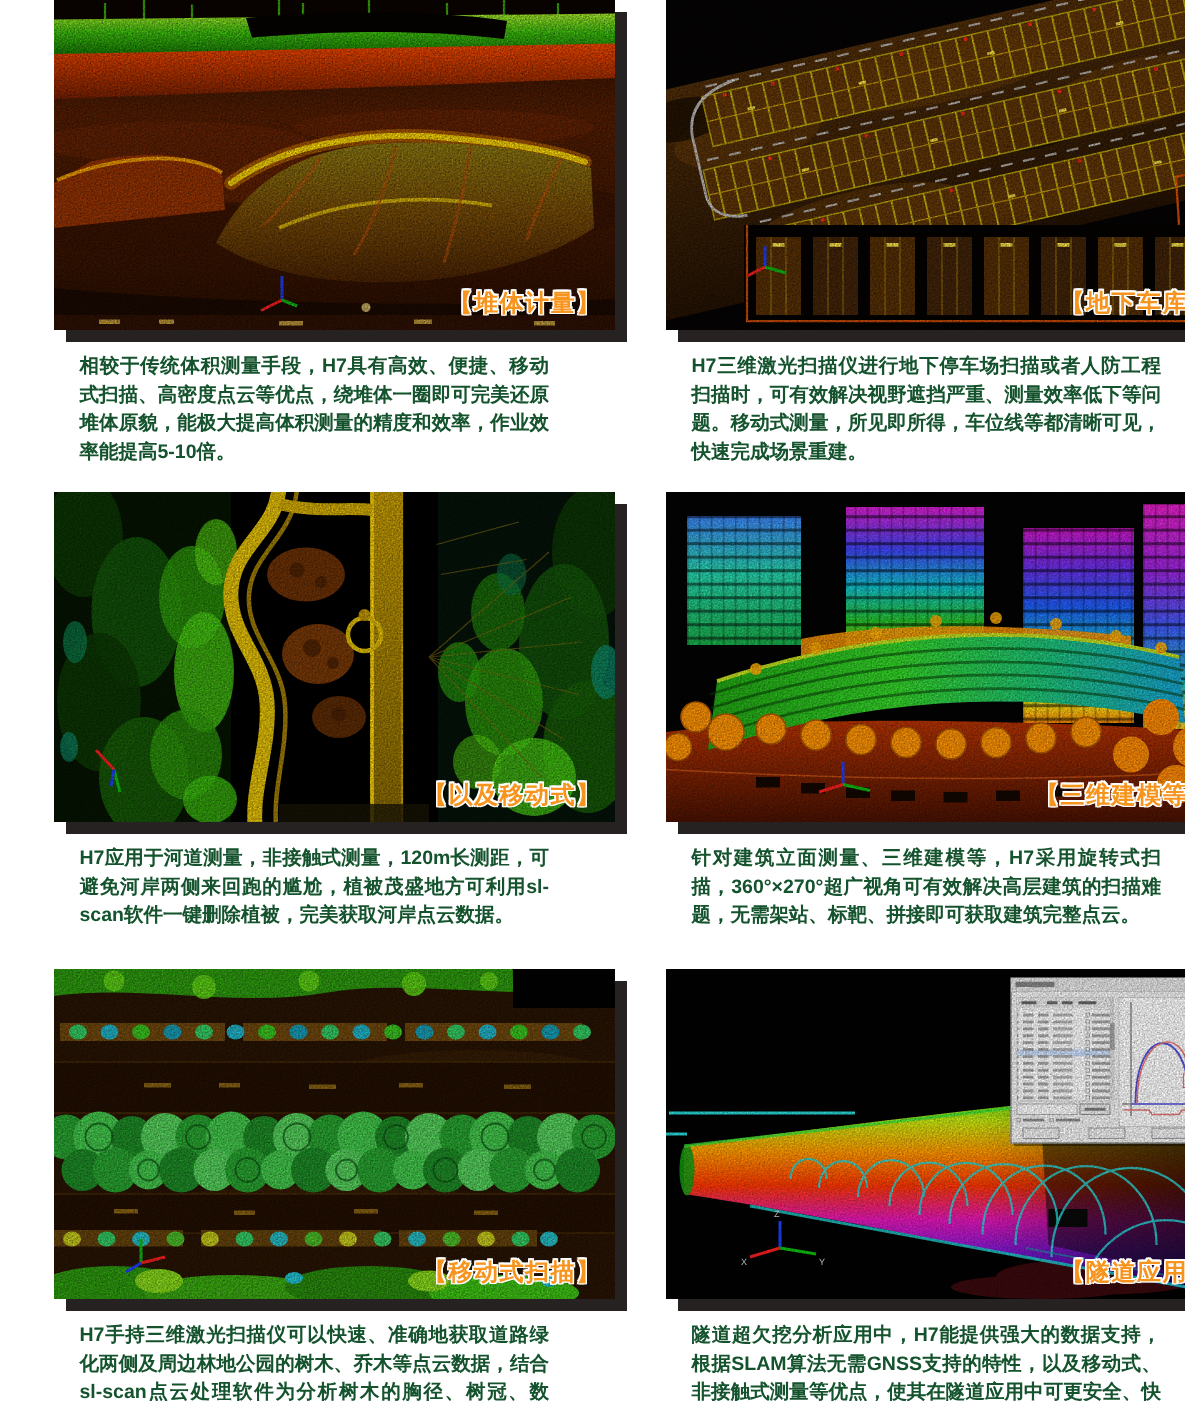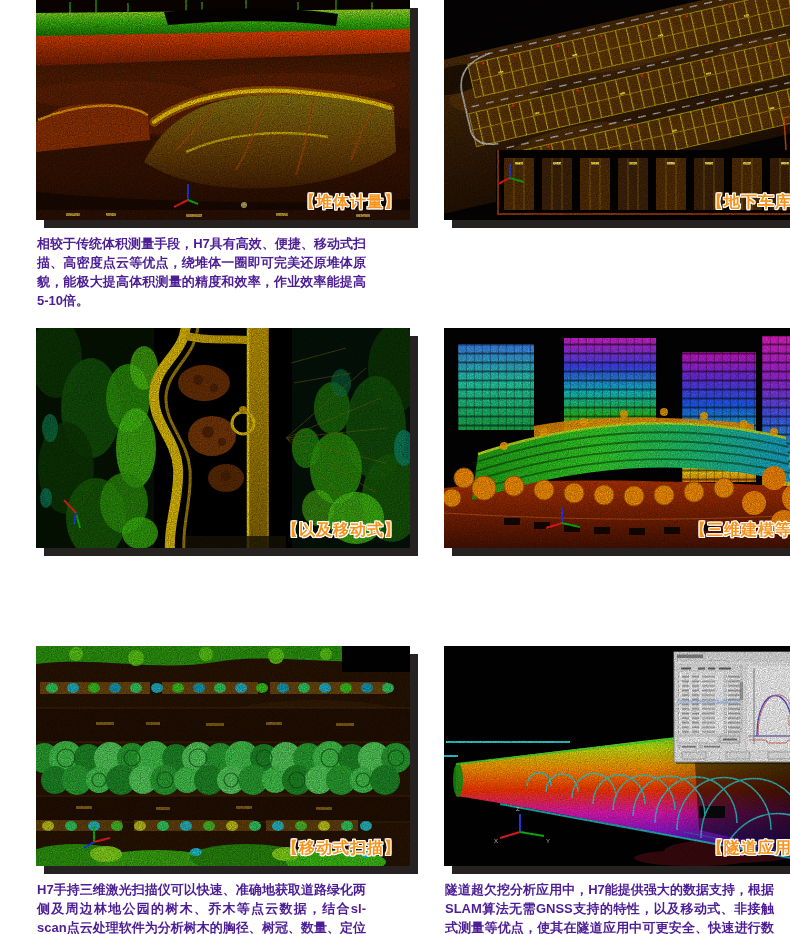--- a/index.html
+++ b/index.html
@@ -20,22 +20,22 @@
   }
   .img-wrap svg{display:block;}
   .img-label{
     position:absolute;right:9px;bottom:7px;
     color:#f7941e;font-size:16px;font-weight:700;letter-spacing:1px;
     text-shadow:-1px -1px 0 #fff,1px -1px 0 #fff,-1px 1px 0 #fff,1px 1px 0 #fff,
                 0 -1px 0 #fff,0 1px 0 #fff,-1px 0 0 #fff,1px 0 0 #fff;
     white-space:nowrap;
   }
   .caption{
-    margin:14px 8px 0 1px;
-    font-size:13px;line-height:19px;font-weight:700;color:#4c1d95;
+    margin:14px 8px 0 17px;
+    font-size:13px;line-height:19px;font-weight:700;color:#14532d;
     text-align:justify;
   }
 </style>
 </head>
 <body>
 
 <div class="grid">
 
   <div class="panel">
     <div class="img-wrap">
@@ -253,20 +253,21 @@
         </g>
         <g stroke-width="2">
           <line x1="66" y1="178" x2="66" y2="164" stroke="#2040ff"></line>
           <line x1="66" y1="178" x2="54" y2="184" stroke="#ff2020"></line>
           <line x1="66" y1="178" x2="80" y2="182" stroke="#10c010"></line>
         </g>
         <rect width="374" height="220" filter="url(#n2)" opacity="0.5"></rect>
       </svg>
       <div class="img-label">【地下车库】</div>
     </div>
+    <p class="caption">H7三维激光扫描仪进行地下停车场扫描或者人防工程扫描时，可有效解决视野遮挡严重、测量效率低下等问题。移动式测量，所见即所得，车位线等都清晰可见，快速完成场景重建。</p>
   </div>
 
   <div class="panel">
     <div class="img-wrap">
       <svg width="374" height="220" viewBox="0 0 374 220">
         <defs>
           <linearGradient id="p3w" x1="0" y1="0" x2="0" y2="1">
             <stop offset="0" stop-color="#caa004"></stop>
               <stop offset="1" stop-color="#8a6a03"></stop>
           </linearGradient>
@@ -336,20 +337,21 @@
         <rect x="150" y="208" width="100" height="12" fill="#1c1606" opacity="0.8"></rect>
         <g stroke-width="2">
           <line x1="40" y1="185" x2="28" y2="172" stroke="#ff2020"></line>
           <line x1="40" y1="185" x2="44" y2="200" stroke="#10c010"></line>
           <line x1="40" y1="185" x2="38" y2="196" stroke="#2040ff"></line>
         </g>
         <rect width="374" height="220" filter="url(#n3)" opacity="0.45"></rect>
       </svg>
       <div class="img-label">【以及移动式】</div>
     </div>
+    <p class="caption">H7应用于河道测量，非接触式测量，120m长测距，可避免河岸两侧来回跑的尴尬，植被茂盛地方可利用sl-scan软件一键删除植被，完美获取河岸点云数据。</p>
   </div>
 
   <div class="panel">
     <div class="img-wrap">
       <svg width="374" height="220" viewBox="0 0 374 220">
         <defs>
           <linearGradient id="p4t1" x1="0" y1="1" x2="0" y2="0">
             <stop offset="0" stop-color="#19b24a"></stop>
               <stop offset="0.55" stop-color="#27d8b0"></stop>
               <stop offset="1" stop-color="#3f8aff"></stop>
@@ -457,20 +459,21 @@
         <path d="M0,185 C120,192 240,194 374,186" stroke="#ff7a20" stroke-width="1" fill="none" opacity="0.5"></path>
         <g stroke-width="2">
           <line x1="118" y1="195" x2="118" y2="180" stroke="#2040ff"></line>
           <line x1="118" y1="195" x2="102" y2="200" stroke="#ff2020"></line>
           <line x1="118" y1="195" x2="136" y2="199" stroke="#10c010"></line>
         </g>
         <rect width="374" height="220" filter="url(#n4)" opacity="0.4"></rect>
       </svg>
       <div class="img-label">【三维建模等】</div>
     </div>
+    <p class="caption">针对建筑立面测量、三维建模等，H7采用旋转式扫描，360°×270°超广视角可有效解决高层建筑的扫描难题，无需架站、标靶、拼接即可获取建筑完整点云。</p>
   </div>
 
   <div class="panel">
     <div class="img-wrap">
       <svg width="374" height="220" viewBox="0 0 374 220">
         <defs>
           <filter id="n5" x="0" y="0" width="100%" height="100%">
             <feTurbulence type="fractalNoise" baseFrequency="0.9" numOctaves="2"></feTurbulence>
             <feColorMatrix type="matrix" values="0 0 0 0 0  0 0 0 0 0  0 0 0 0 0  0.9 0.9 0.9 0 -0.85"></feColorMatrix>
           </filter>

